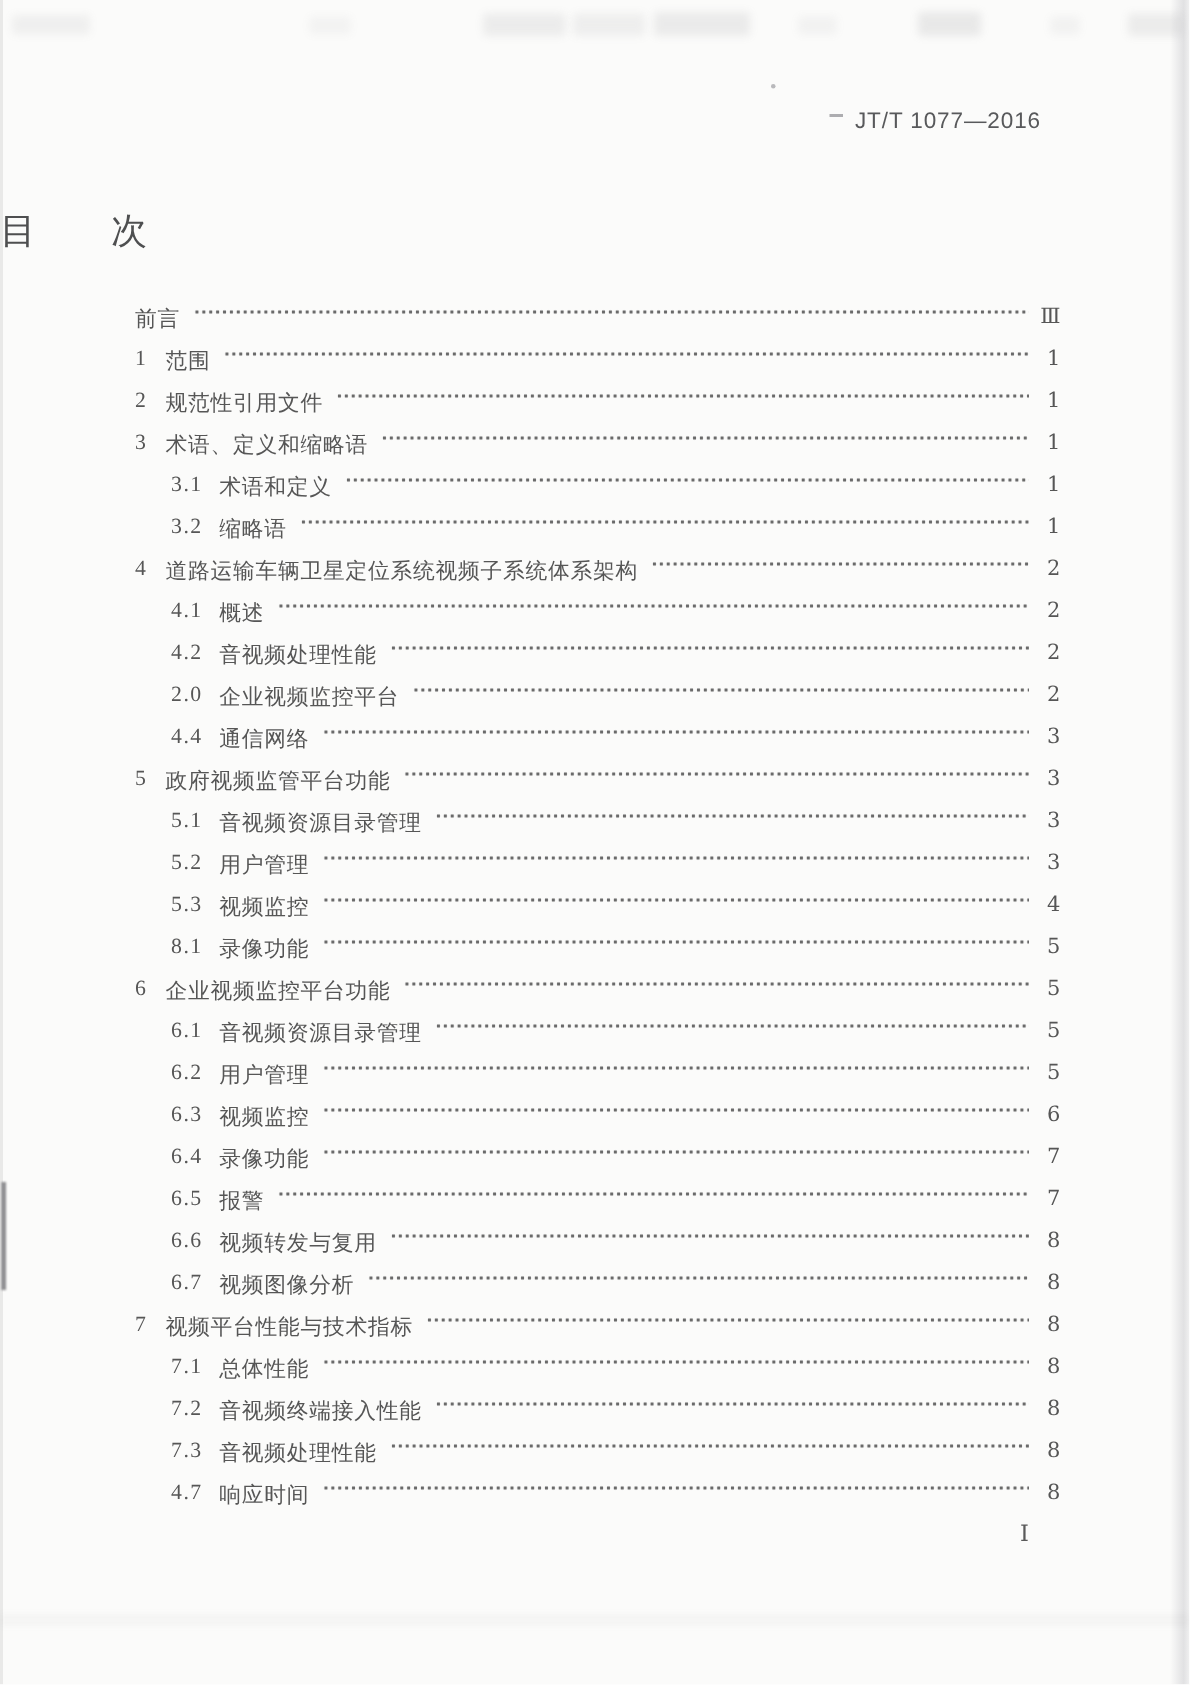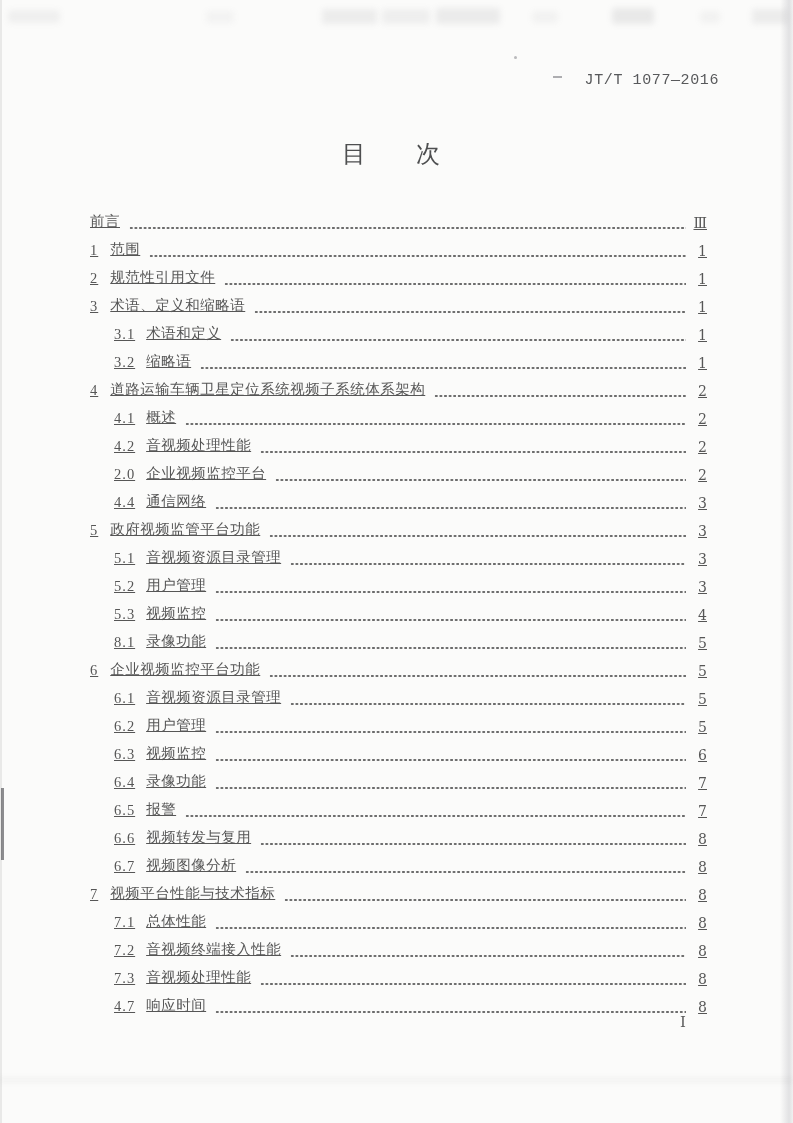--- a/index.html
+++ b/index.html
@@ -15,42 +15,40 @@
   .edge-left{position:absolute;left:0;top:0;width:2px;height:1123px;background:rgba(0,0,0,0.07);}
   .edge-right{position:absolute;right:0;top:0;width:13px;height:1123px;
     background:linear-gradient(to right,rgba(0,0,0,0) 0%,rgba(40,40,60,0.12) 70%,rgba(40,40,60,0.05) 100%);}
   .smudge{position:absolute;background:#8a8a8e;filter:blur(3px);border-radius:2px;}
   .mark-left-bar{position:absolute;left:1px;top:788px;width:3px;height:72px;background:rgba(50,50,55,0.55);filter:blur(0.7px);}
   .speck-dash{position:absolute;left:553px;top:76px;width:9px;height:2px;background:rgba(110,110,115,0.55);}
   .speck-dot{position:absolute;left:514px;top:56px;width:3px;height:3px;background:rgba(120,120,125,0.5);border-radius:50%;}
   .bottom-band{position:absolute;left:0;top:1076px;width:793px;height:8px;background:rgba(90,90,110,0.04);filter:blur(2px);}
 
   .doc-header{
-    position:absolute;top:72px;right:74px;
-    font-family:Liberation Mono, monospace;
+    position:absolute;top:72px;right:99px;
+    font-family:Liberation Sans, sans-serif;
     font-size:15px;letter-spacing:0.6px;color:var(--header,#58595b);
     white-space:nowrap;
   }
   .doc-title{
     position:absolute;top:138px;left:0;right:10px;
-    text-align:center;
     font-size:24px;color:#4e4f50;
     word-spacing:42px;
     letter-spacing:1px;
     white-space:nowrap;
   }
   .toc-list{
     position:absolute;left:90px;top:203px;width:617px;
   }
   .toc-row{
-    display:flex;align-items:flex-end;
+    display:flex;align-items:flex-start;
     height:28px;
     font-size:14.5px;
     white-space:nowrap;
-    text-decoration:underline;
   }
   .toc-row.lv1{padding-left:24px;}
   .toc-num{margin-right:12px;letter-spacing:1px;}
   .toc-row.lv1 .toc-num{margin-right:11px;}
   .toc-title{letter-spacing:0.5px;}
   .leader{
     flex:1;height:6px;margin:2px 6px 0 9px;
     background-image:radial-gradient(circle,var(--dot,#6a6a6a) 1.02px,rgba(0,0,0,0) 1.35px);
     background-size:4.6px 6px;
     background-position:left center;

